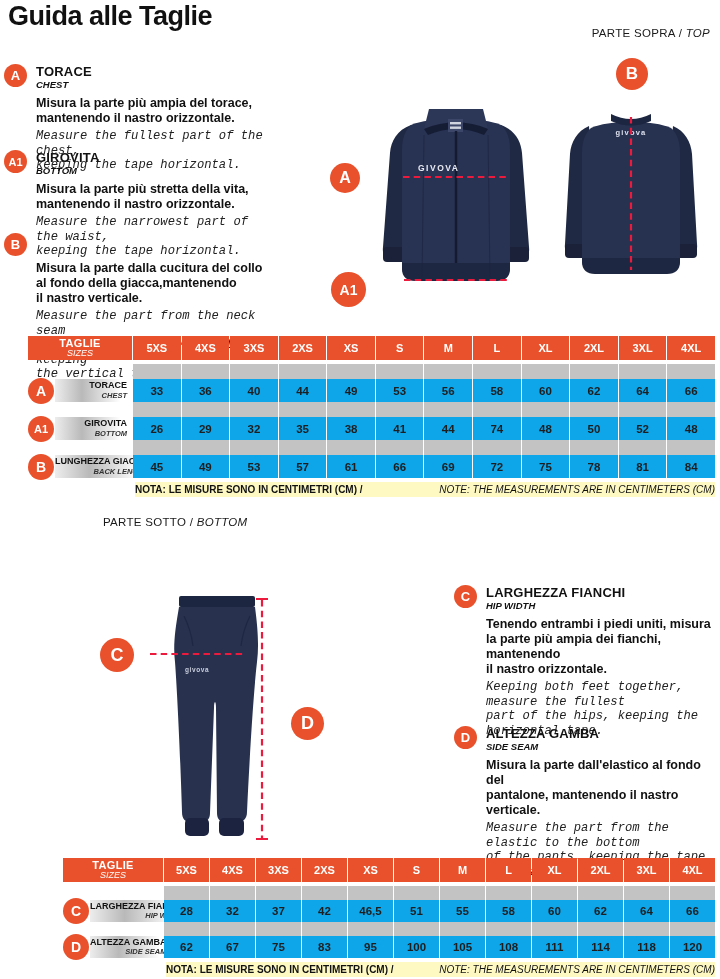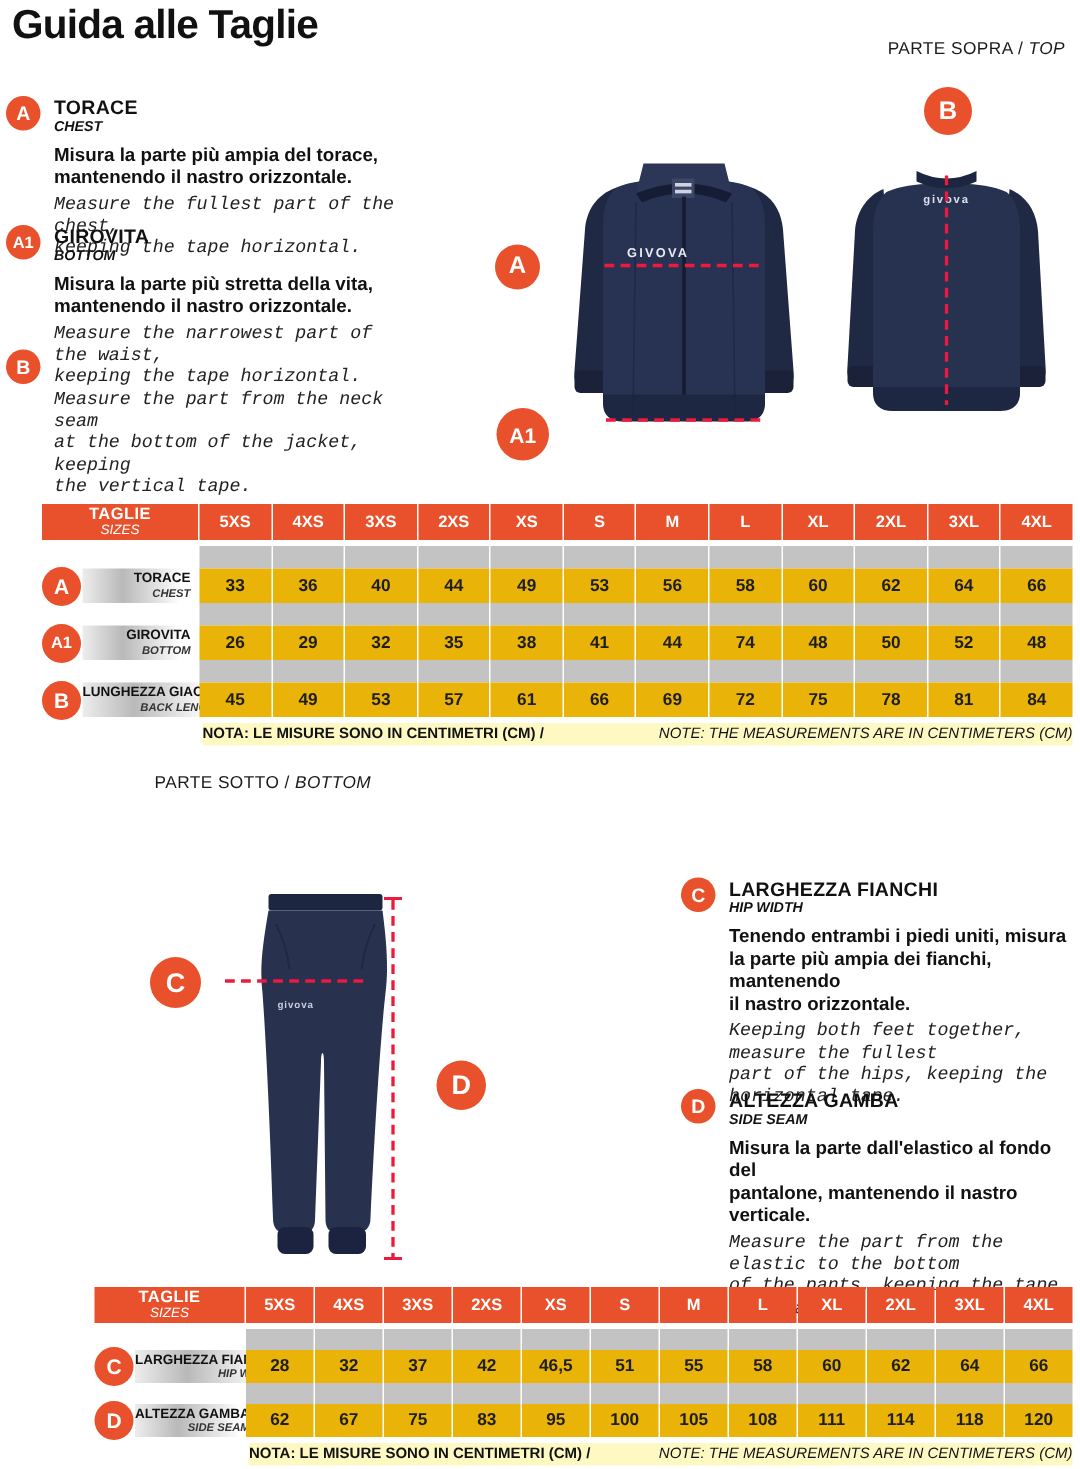--- a/index.html
+++ b/index.html
@@ -56,21 +56,21 @@
   #table-bottom .labelcol { width:100px; }
   .sizecol { flex:1; display:flex; flex-direction:column; min-width:0;border-radius:13px; }
   .ohdr { height:24px; background:#e8512b; color:#fff; font-weight:bold; font-size:11px;
     display:flex; align-items:center; justify-content:center; }
   .taglie { height:24px; background:#e8512b; color:#fff; display:flex; flex-direction:column;
     align-items:center; justify-content:center; line-height:10px; }
   .tg-it { font-size:11px; font-weight:bold; letter-spacing:0.3px; }
   .tg-en { font-size:9px; font-style:italic; }
   .vgap { height:4px; flex:none; }
   .band.dk { height:15px; background:#c3c3c3; }
-  .band.lt { height:23px; background:#eab308; display:flex; align-items:center; justify-content:center;
+  .band.lt { height:23px; background:#0ea5e9; display:flex; align-items:center; justify-content:center;
     font-size:11.5px; font-weight:bold; color:#1e1e1e; }
   #table-bottom .band.dk { height:14px; }
   #table-bottom .band.lt { height:22px; }
   .lsp { height:15px; }
   #table-bottom .lsp { height:14px; }
   .lrow { height:23px; display:flex; align-items:center; overflow:visible; }
   #table-bottom .lrow { height:22px; }
   .circ.tbl { width:26px; height:26px; font-size:14px; z-index:2; }
   .circ.tbl.wide { font-size:11px; }
   .lblbox { flex:1; align-self:stretch; margin-left:1px;
@@ -126,20 +126,23 @@
     <div class="p-it">Misura la parte più stretta della vita,
 mantenendo il nastro orizzontale.</div>
     <div class="p-en">Measure the narrowest part of the waist,
 keeping the tape horizontal.</div>
   </div>
 
   <div class="sec" style="left:4px; top:233px;">
     <div class="sec-head">
       <span class="circ sm">B</span>
     </div>
+    <div class="p-it">Misura la parte dalla cucitura del collo
+al fondo della giacca,mantenendo
+il nastro verticale.</div>
     <div class="p-en">Measure the part from the neck seam
 at the bottom of the jacket, keeping
 the vertical tape.</div>
   </div>
 
   <div class="sec" style="left:454px; top:585px;">
     <div class="sec-head">
       <span class="circ sm">C</span>
       <div class="sec-titles">
         <div class="t-it">LARGHEZZA FIANCHI</div>

